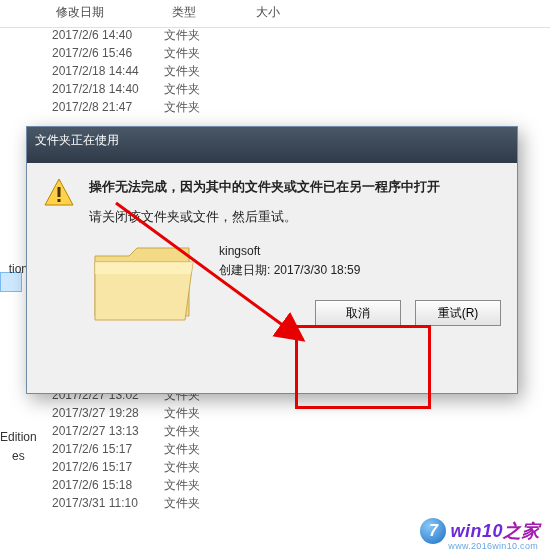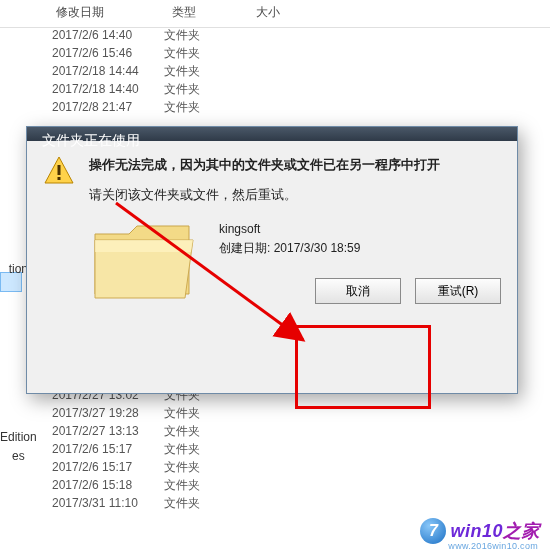--- a/index.html
+++ b/index.html
@@ -74,26 +74,26 @@
     position: absolute;
     left: 26px;
     top: 126px;
     width: 490px;
     height: 266px;
     background: #f0f0f0;
     border: 1px solid #6f8ba7;
     box-shadow: 4px 6px 18px rgba(0,0,0,.35);
   }
   .titlebar {
-    height: 14px;
+    height: 36px;
     background: linear-gradient(#4a5868, #2f3a48);
     color: #fff;
-    font-size: 14px;
+    font-size: 12px;
     line-height: 26px;
-    padding-left: 15px;
+    padding-left: 8px;
   }
   .content {
     padding: 14px 16px 10px 16px;
     position: relative;
   }
   .msgrow {
     display: flex;
     align-items: flex-start;
   }
   .warn-icon {

